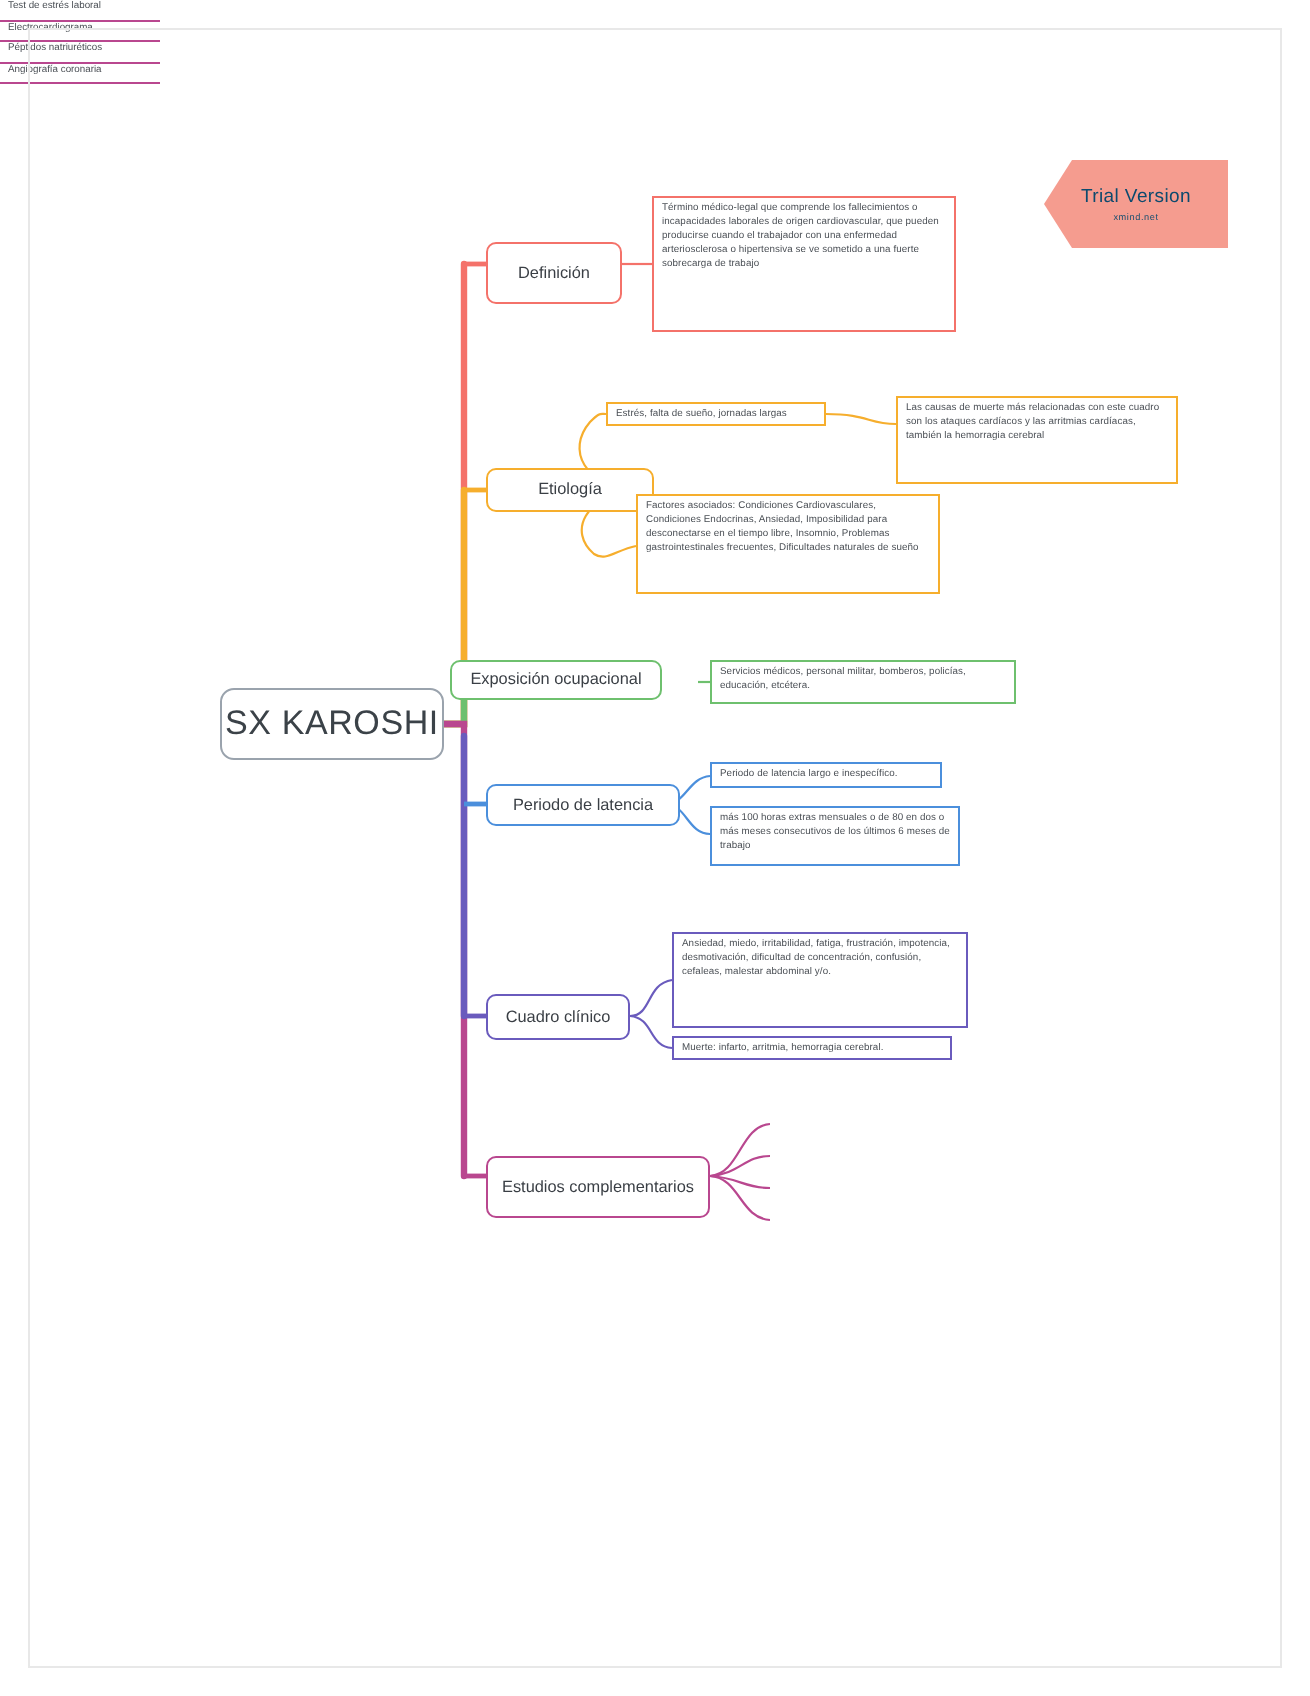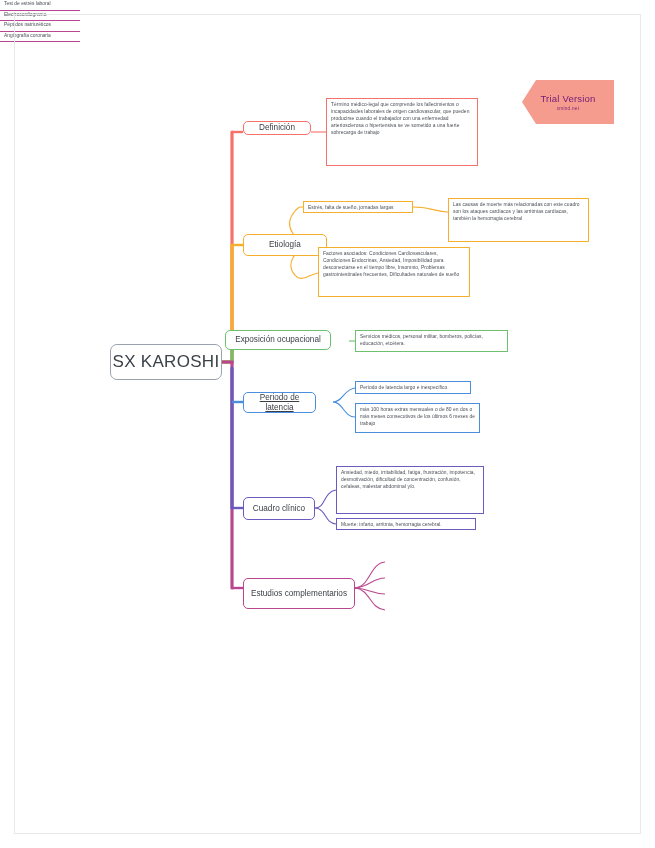--- a/index.html
+++ b/index.html
@@ -43,24 +43,24 @@
     border:1.4px solid #9aa3ad;border-radius:7px;
     font-size:17px;color:#3b4248;letter-spacing:.3px;
     font-weight:400;
   }
 
   
   .topic{
     border-width:1.4px;border-style:solid;border-radius:5px;
     font-size:8.2px;color:#3a3f45;padding:0 5px;
   }
-  #t-definicion          {left:243px;top:121px;width:68px;height:14px;border-color:#f4726a;}
+  #t-definicion          {left:243px;top:121px;width:68px;height:31px;border-color:#f4726a;}
   #t-etiologia           {left:243px;top:234px;width:84px;height:22px;border-color:#f6ae2d;}
   #t-exposicion          {left:225px;top:330px;width:106px;height:20px;border-color:#6ec06e;}
-  #t-latencia            {left:243px;top:392px;width:73px;height:21px;border-color:#4b8fdc;text-decoration:underline;}
+  #t-latencia            {left:243px;top:392px;width:97px;height:21px;border-color:#4b8fdc;}
   #t-cuadro              {left:243px;top:497px;width:72px;height:23px;border-color:#6a5bbd;}
   #t-estudios            {left:243px;top:578px;width:112px;height:31px;border-color:#b9478f;}
 
   
   .leaf{
     border-width:1px;border-style:solid;
     font-size:4.9px;color:#4a4f55;
     padding:3px 4px;
     display:block;text-align:left;
     line-height:1.42;
@@ -89,21 +89,21 @@
   #d-est-3 {left:385px;top:584px;width:72px;border-color:#b9478f;}
   #d-est-4 {left:385px;top:600px;width:72px;border-color:#b9478f;}
 
   
   #trial{
     position:absolute;left:522px;top:80px;width:92px;height:44px;
     background:#f59c8f;
     clip-path:polygon(14px 0, 100% 0, 100% 100%, 14px 100%, 0 50%);
     display:flex;flex-direction:column;
     align-items:center;justify-content:center;
-    color:#701a75;
+    color:#0c4a6e;
   }
   #trial .tv-main{font-size:9.5px;letter-spacing:.2px;}
   #trial .tv-sub{font-size:4.6px;margin-top:2px;opacity:.95;letter-spacing:.3px;}
 </style>
 </head>
 <body>
 
 <div id="page">
 
   <div class="page-frame"></div>

